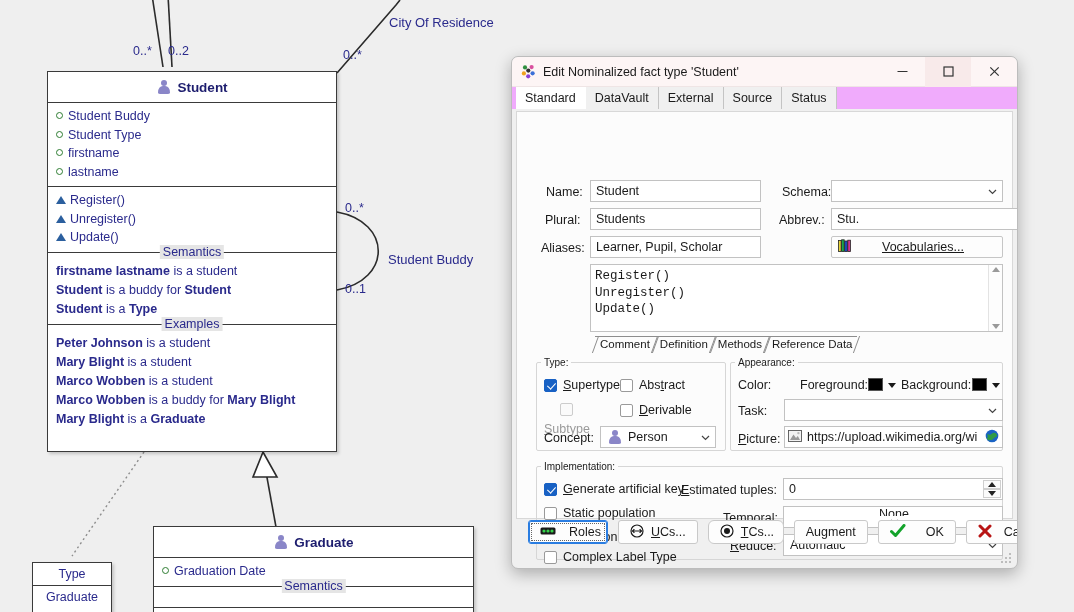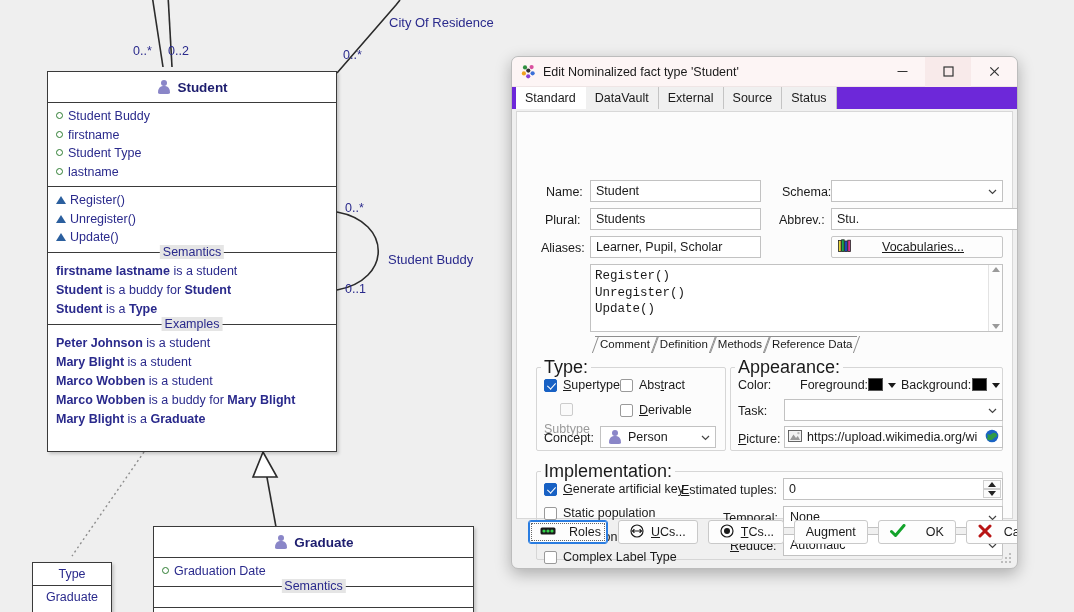--- a/index.html
+++ b/index.html
@@ -74,21 +74,21 @@
   #titlebar {
     height:30px; background:#fdf5f5; display:flex; align-items:center;
     border-radius:6px 6px 0 0; border-bottom:1px solid #efe5e5;
   }
   #titlebar .tbico { width:15px; height:15px; margin-left:9px; margin-right:7px; position:relative; flex:0 0 auto; }
   #titlebar .ttxt { font-size:12.5px; color:#1a1a1a; flex:1 1 auto; }
   .wbtn { width:46px; height:30px; display:flex; align-items:center; justify-content:center; }
   .wbtn.max { background:#f8eaea; }
   .wbtn svg { display:block; }
 
-  #tabs { height:22px; display:flex; align-items:flex-end; padding-left:4px; background:#6d28d9; }
+  #tabs { height:22px; display:flex; align-items:flex-end; padding-left:4px; background:#f0abfc; }
   .tab {
     font-size:12.5px; color:#1a1a1a; padding:2px 9px 3px 9px; height:22px;
     display:flex; align-items:center; background:#f0f0f0;
     border-right:1px solid #c4c4c4;
   }
   .tab.sel { background:#ffffff; border-right:1px solid #ffffff; }
   .tab.last { border-right:1px solid #c4c4c4; }
 
   #page {
     position:absolute; left:4px; top:54px; right:4px; bottom:49px;
@@ -139,21 +139,21 @@
     border-top:1px solid #8d8d8d;
   }
   .ntab .lsl, .ntab .rsl { position:absolute; top:-1px; width:1px; height:17px; background:#8d8d8d; }
   .ntab .lsl { left:0; transform:skewX(-20deg); }
   .ntab .rsl { right:0; transform:skewX(-20deg); }
 
   fieldset.grp {
     position:absolute; border:1px solid #d6d6d6; border-radius:2px; margin:0;
     padding:0; background:transparent;
   }
-  fieldset.grp > legend { font-size:18px; color:#1a1a1a; padding:0 3px; margin-left:4px; }
+  fieldset.grp > legend { font-size:10px; color:#1a1a1a; padding:0 3px; margin-left:4px; }
 
   .cb { display:flex; align-items:center; gap:6px; font-size:12.5px; color:#1a1a1a; }
   .cb .box { width:13px; height:13px; border:1px solid #9a9a9a; background:#fff; border-radius:2px;
              flex:0 0 auto; position:relative; }
   .cb.on .box { background:#1861c4; border-color:#1861c4; }
   .cb.on .box::after {
     content:""; position:absolute; left:3.5px; top:1px; width:4px; height:7px;
     border:solid #fff; border-width:0 1.6px 1.6px 0; transform:rotate(42deg);
   }
   .cb.dis { color:#9a9a9a; }
@@ -211,22 +211,22 @@
   <div class="multlabel" style="left:345px; top:282px;">0..1</div>
 
   <div class="umlbox" style="left:47px; top:71px; width:290px; height:381px;">
     <div class="hdr">
       <span class="person-ico"></span>
       <span class="ttl">Student</span>
     </div>
 
     <div class="sect">
       <div class="attr-row"><span class="bullet-o"></span><span>Student Buddy</span></div>
+      <div class="attr-row"><span class="bullet-o"></span><span>Student Type</span></div>
       <div class="attr-row"><span class="bullet-o"></span><span>firstname</span></div>
-      <div class="attr-row"><span class="bullet-o"></span><span>Student Type</span></div>
       <div class="attr-row"><span class="bullet-o"></span><span>lastname</span></div>
     </div>
 
     <div class="sect">
       <div class="attr-row"><span class="tri"></span><span>Register()</span></div>
       <div class="attr-row"><span class="tri"></span><span>Unregister()</span></div>
       <div class="attr-row"><span class="tri"></span><span>Update()</span></div>
     </div>
 
     <div class="legend-sect">
@@ -476,21 +476,21 @@
         <div>
             <span class="arrow-up" style="border-bottom-color:#222;"></span>
           </div>
         <div>
             <span class="arrow-dn" style="border-top-color:#222;"></span>
           </div>
       </span>
     </div>
 
     <label class="fl" style="position:absolute; left:206px; top:399px;">Temporal:</label>
-    <div class="combo" style="position:absolute; left:266px; top:394px; width:220px;">
+    <div class="combo" style="position:absolute; left:266px; top:394px; width:220px;flex-direction:column;">
       <span class="val">None</span>
       <span class="chev">
         <svg width="11" height="11" viewBox="0 0 11 11">
             <polyline points="2,4 5.5,7.5 9,4" fill="none" stroke="#444" stroke-width="1.2"></polyline>
           </svg>
       </span>
     </div>
 
     <label class="fl" style="position:absolute; left:213px; top:427px;"><u>R</u>educe:</label>
     <div class="combo" style="position:absolute; left:266px; top:422px; width:220px;">
@@ -519,21 +519,21 @@
       <span>
         <svg width="14" height="14" viewBox="0 0 14 14">
           <circle cx="7" cy="7" r="6" fill="none" stroke="#1a1a1a" stroke-width="1.2"></circle>
           <line x1="2.5" y1="7" x2="11.5" y2="7" stroke="#1a1a1a" stroke-width="1.2"></line>
           <polyline points="4.4,5.3 2.6,7 4.4,8.7" fill="none" stroke="#1a1a1a" stroke-width="1.2"></polyline>
           <polyline points="9.6,5.3 11.4,7 9.6,8.7" fill="none" stroke="#1a1a1a" stroke-width="1.2"></polyline>
         </svg>
       </span>
       <span><u>U</u>Cs...</span>
     </div>
-    <div class="abtn" style="width:76px;">
+    <div class="abtn" style="width:76px;border-radius:6px;">
       <span>
         <svg width="14" height="14" viewBox="0 0 14 14">
           <circle cx="7" cy="7" r="6" fill="none" stroke="#1a1a1a" stroke-width="1.2"></circle>
           <circle cx="7" cy="7" r="3" fill="#1a1a1a"></circle>
         </svg>
       </span>
       <span><u>T</u>Cs...</span>
     </div>
     <div class="abtn" style="width:79px; justify-content:center;">
       <span>Augment</span>

